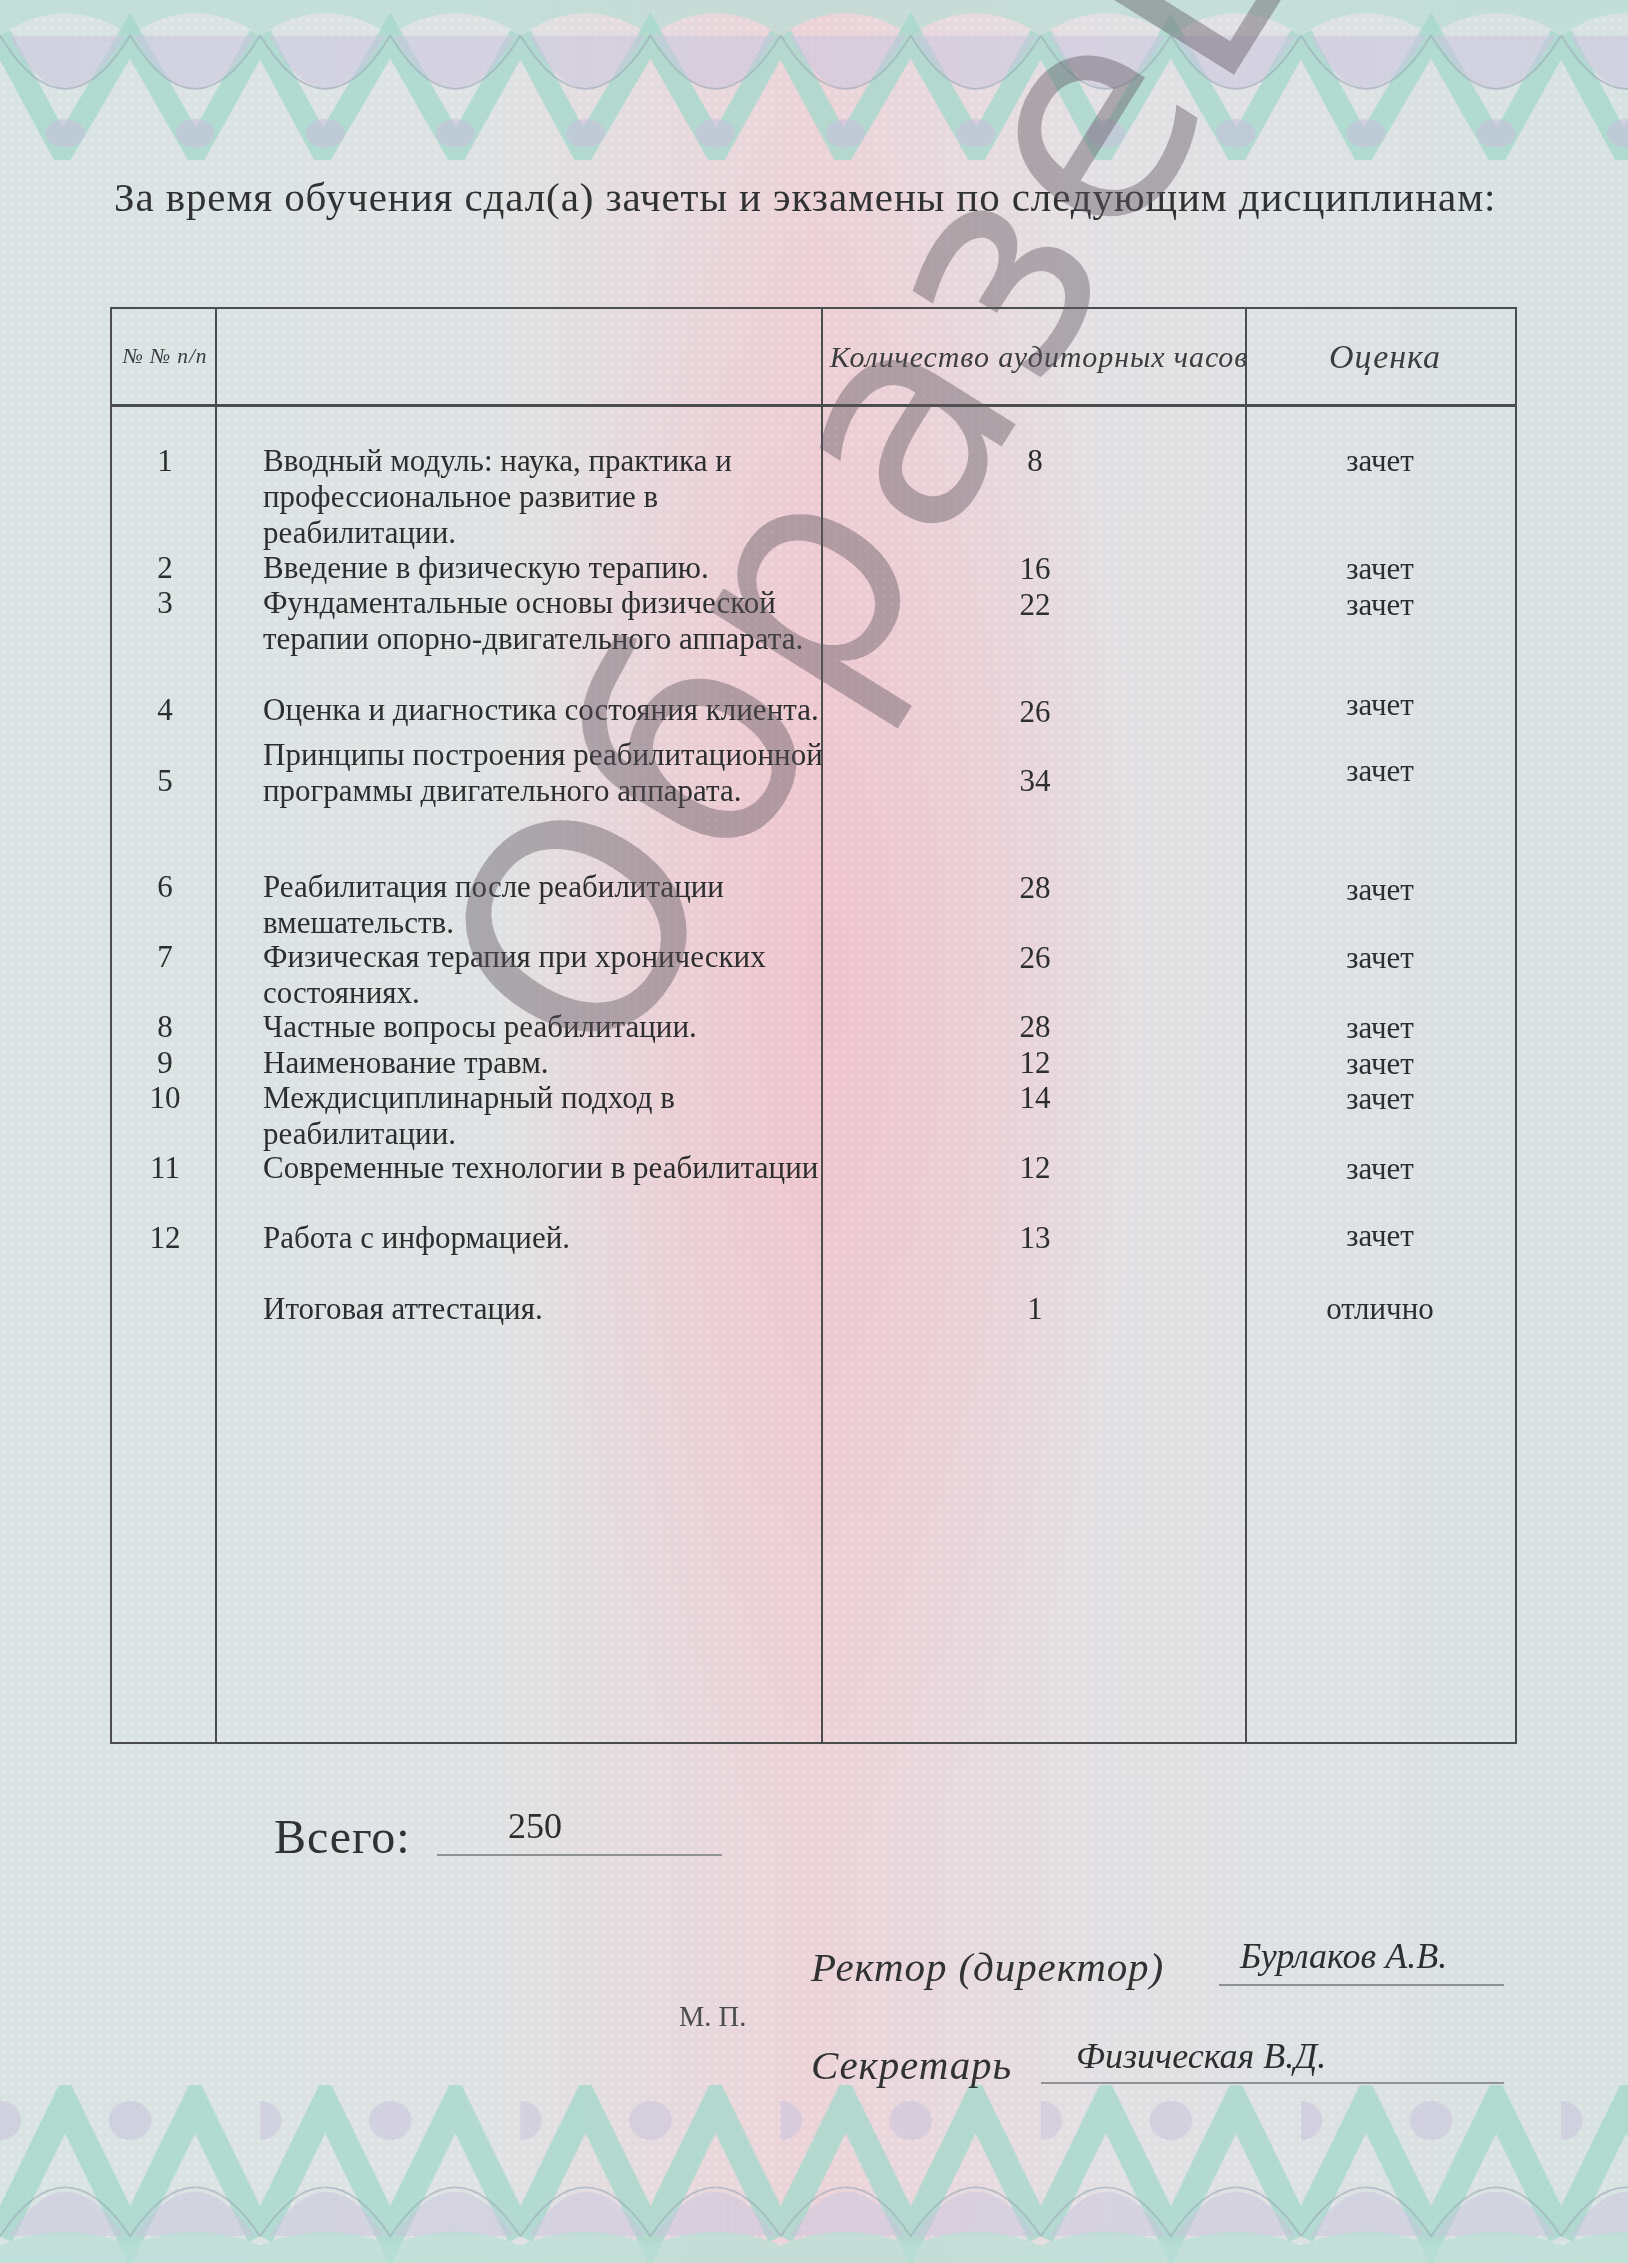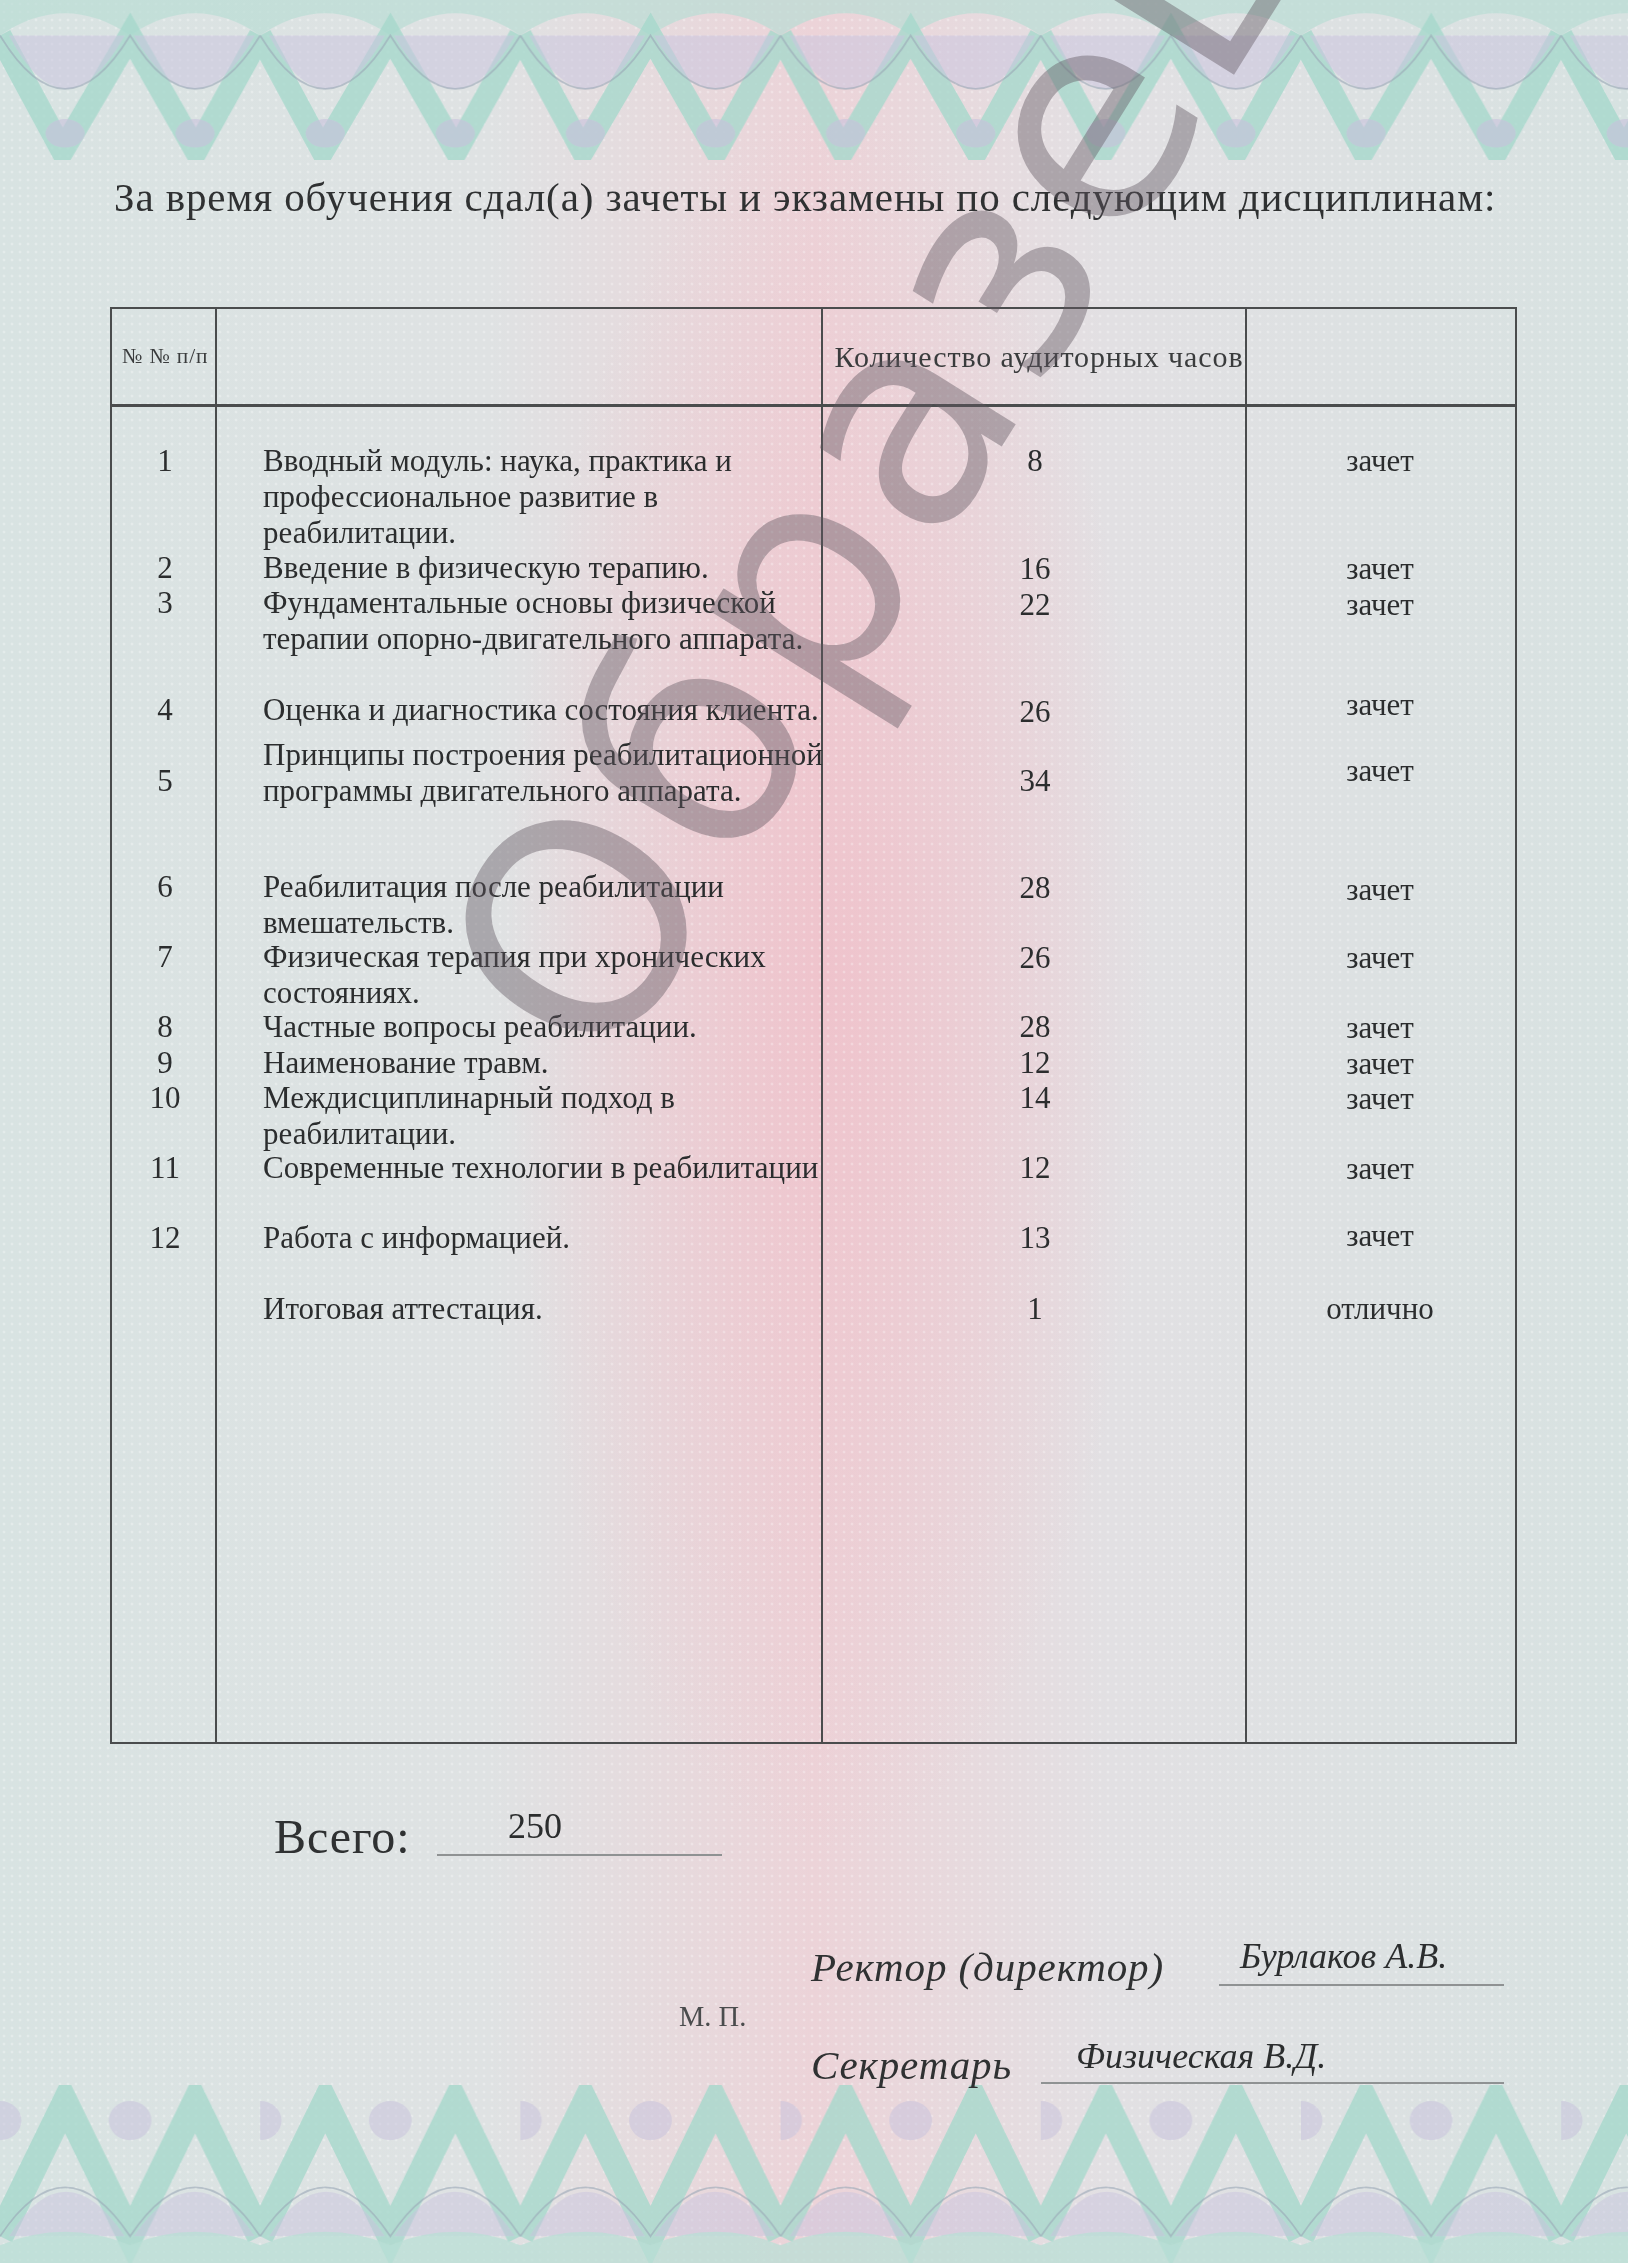--- a/index.html
+++ b/index.html
@@ -29,21 +29,21 @@
   }
 
   .table {
     position:absolute; left:110px; top:307px; width:1407px; height:1437px;
     border:2.7px solid #4a4c4d; box-sizing:border-box;
   }
   .vline { position:absolute; top:0; bottom:0; width:0; border-left:2.7px solid #4a4c4d; }
   .hline { position:absolute; left:0; right:0; top:95px; height:0; border-top:3.6px solid #4a4c4d; }
   .th {
     position:absolute; top:0; height:95px; display:flex; align-items:center; justify-content:center;
-    text-align:center; color:#3a3c3d; letter-spacing:0.9px;
+    text-align:center; color:#3a3c3d; letter-spacing:0.9px;font-style:italic;
   }
   .th-num { left:0; width:106px; font-size:21.4px; line-height:27px; }
   .th-name { left:109px; width:604px; font-size:34px; }
   .th-hours { left:716px; width:422px; font-size:30px; line-height:32px; }
   .th-grade { left:1141px; width:264px; font-size:34px; }
 
   .rows { position:absolute; left:0; top:0; }
   .cell { position:absolute; font-size:31px; line-height:36px; color:#2b2d2e; }
   .c-num { width:106px; text-align:center; }
   .c-name { width:570px; }
@@ -104,20 +104,21 @@
 <div class="intro">За время обучения сдал(а) зачеты и экзамены по следующим дисциплинам:</div>
 
 <div class="table">
   <div class="vline" style="left:103px;"></div>
   <div class="vline" style="left:709px;"></div>
   <div class="vline" style="left:1133px;"></div>
   <div class="hline"></div>
 
   <div class="th th-num">№ № п/п</div>
   <div class="th th-hours">Количество аудиторных часов</div>
+  <div class="th th-grade">Оценка</div>
 
   <div class="rows">
 
     <div class="cell c-num" style="left:0;top:134px">1</div>
     <div class="cell c-name" style="left:151px;top:134px">Вводный модуль: наука, практика и профессиональное развитие в реабилитации.</div>
     <div class="cell c-hours" style="left:712px;top:134px">8</div>
     <div class="cell c-grade" style="left:1136px;top:134px">зачет</div>
 
     <div class="cell c-num" style="left:0;top:241px">2</div>
     <div class="cell c-name" style="left:151px;top:241px">Введение в физическую терапию.</div>

